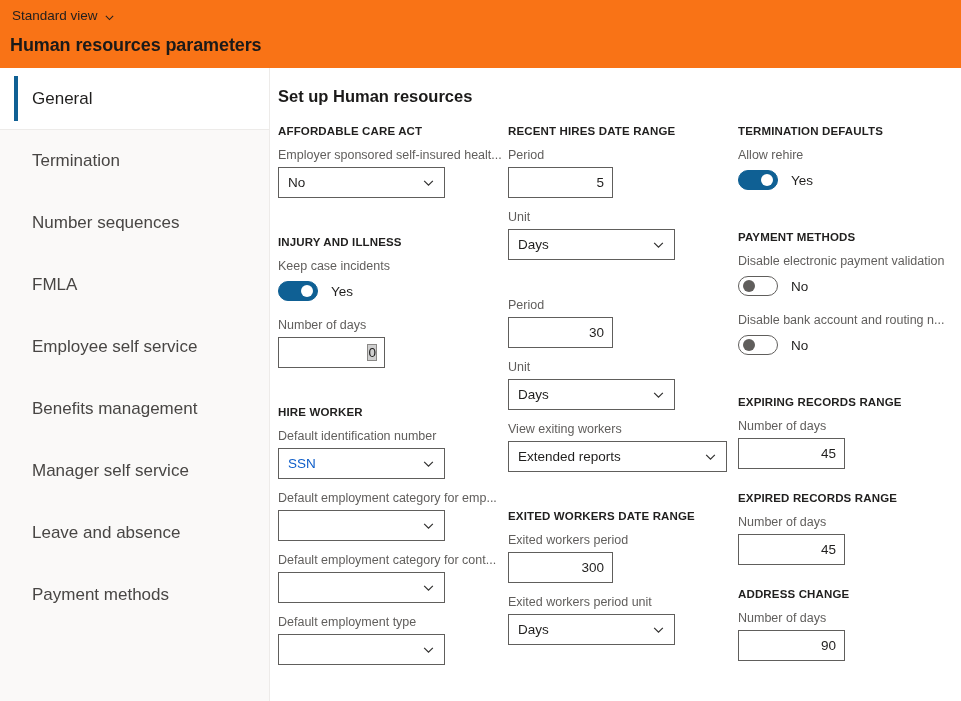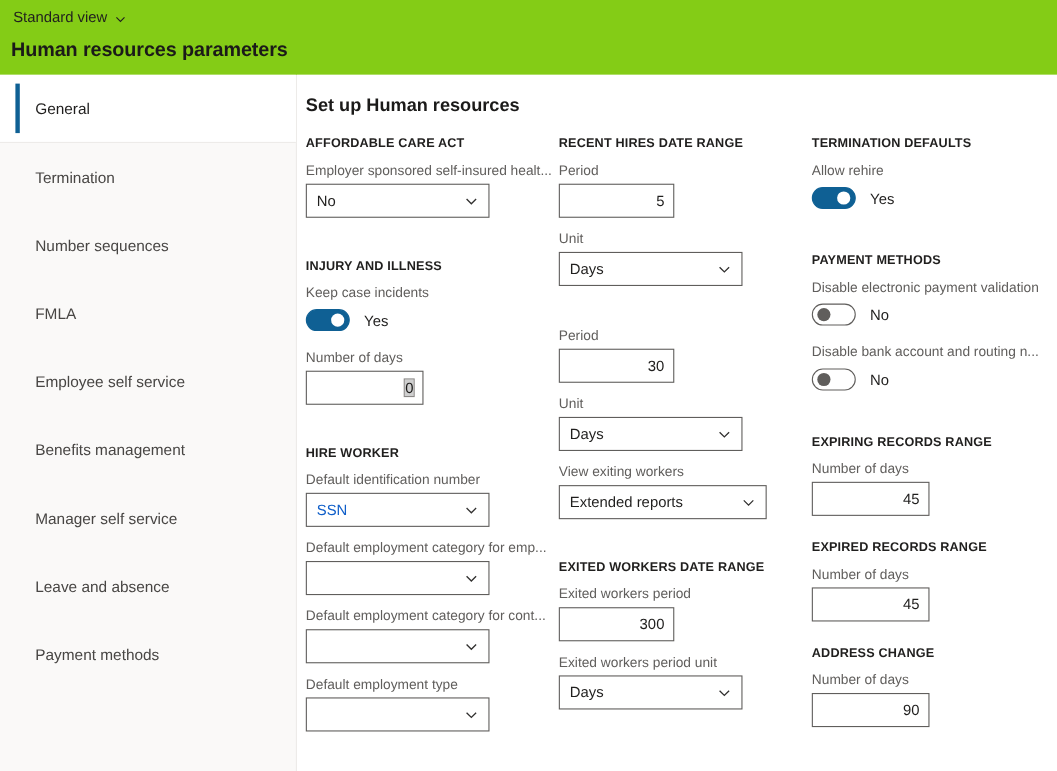--- a/index.html
+++ b/index.html
@@ -8,21 +8,21 @@
     width: 961px; height: 701px;
     overflow: hidden;
     background: #ffffff;
     font-family: "Liberation Sans", sans-serif;
     color: #201f1e;
   }
 
   
   .page-header {
     height: 68px;
-    background: #84cc16;
+    background: #f97316;
     padding: 6px 0 0 10px;
     position: relative;
   }
   .view-selector {
     display: inline-flex;
     align-items: center;
     gap: 6px;
     font-size: 13.5px;
     color: #201f1e;
     cursor: pointer;
@@ -59,21 +59,21 @@
     background: #faf9f8;
     border-right: 1px solid #edebe9;
     padding-top: 0;
   }
   .nav-item {
     position: relative;
     height: 62px;
     display: flex;
     align-items: center;
     padding-left: 32px;
-    font-size: 14px;
+    font-size: 17px;
     color: #484644;
     cursor: pointer;
     background: transparent;
   }
   .nav-item.selected {
     background: #ffffff;
     color: #201f1e;
     border-bottom: 1px solid #edebe9;
   }
   .nav-item.selected::before {
@@ -169,21 +169,21 @@
     display: flex;
     align-items: center;
     justify-content: space-between;
     padding: 0 9px 0 9px;
     font-size: 13.5px;
     color: #201f1e;
     cursor: pointer;
     width: 165px;
   }
   .combo.w168 { width: 167px; }
-  .combo.w220 { width: 189px; }
+  .combo.w220 { width: 219px; }
   .combo .caret {
     width: 13px; height: 13px;
     flex: 0 0 13px;
     color: #323130;
   }
   .combo .caret svg { display: block; }
   .combo .txt.linky { color: #0f5ec9; }
 
   
   .toggle-row {

